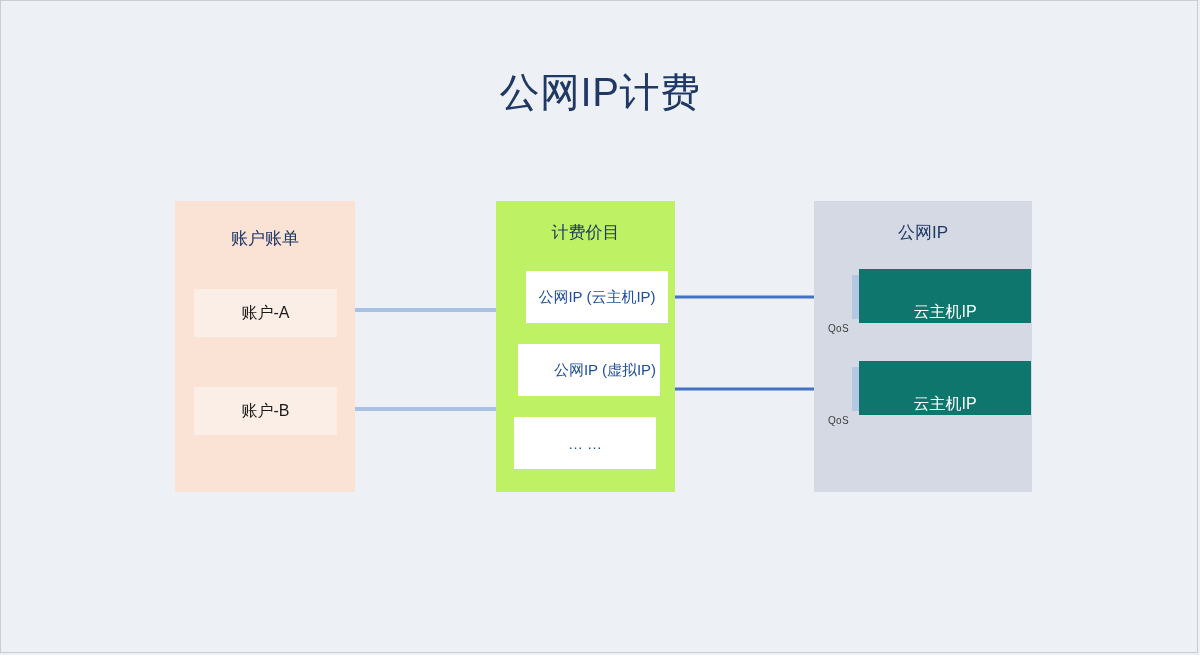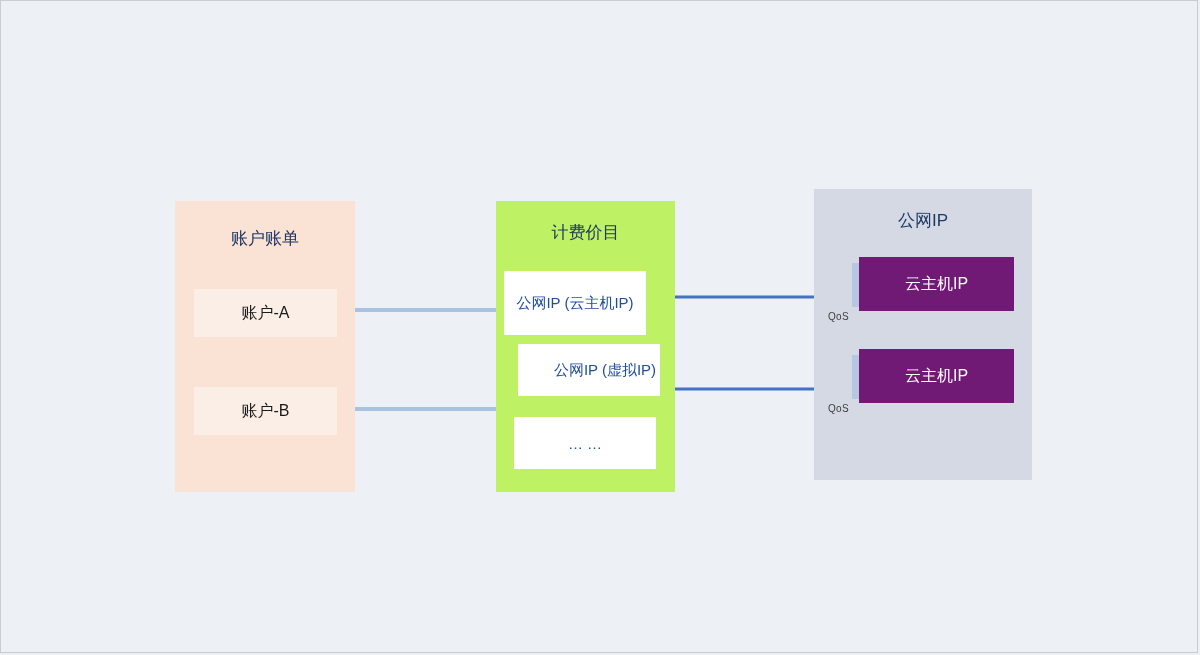--- a/index.html
+++ b/index.html
@@ -67,21 +67,21 @@
     left: 495px;
     top: 200px;
     width: 179px;
     height: 291px;
     background: #bef264;
   }
   .panel-pricing .panel-title { top: 20px; }
 
   .panel-publicip {
     left: 813px;
-    top: 188px;
+    top: 200px;
     width: 218px;
     height: 291px;
     background: #d4d9e3;
   }
   .panel-publicip .panel-title { top: 20px; }
 
   
   .card {
     position: absolute;
     box-sizing: border-box;
@@ -104,47 +104,48 @@
   .card-account-a { top: 88px; }
   .card-account-b { top: 186px; }
 
   
   .card-price {
     background: #ffffff;
     color: #1f4e9c;
     font-size: 15px;
   }
   .card-price-1 {
-    left: 8px;
+    left: 30px;
     top: 70px;
     width: 142px;
-    height: 64px;
+    height: 52px;
   }
   .card-price-2 {
     left: 22px;
     top: 143px;
     width: 142px;
     height: 52px;
     padding-left: 32px;
   }
   .card-price-3 {
     left: 18px;
     top: 216px;
     width: 142px;
     height: 52px;
   }
 
   
   .card-ip {
-    background: #701a75;
+    background: #0f766e;
     color: #ffffff;
     font-size: 16px;
     left: 45px;
-    width: 155px;
+    width: 172px;
     height: 54px;
+    align-items: flex-end;
   }
   .card-ip-1 { top: 68px; }
   .card-ip-2 { top: 160px; }
 
   
   .qos-tab {
     position: absolute;
     width: 13px;
     background: #b6c7e4;
   }
@@ -170,20 +171,21 @@
     height: 653px;
     overflow: visible;
     pointer-events: none;
   }
 </style>
 </head>
 <body>
 
 <div id="canvas">
 
+  <div class="diagram-title">公网IP计费</div>
 
   <svg class="arrow-svg" viewBox="0 0 1198 653">
 
     <g>
       <line x1="508" y1="309" x2="346" y2="309" stroke="#a9c1e3" stroke-width="4"></line>
       <polygon points="336,309 350,303 350,315" fill="#a9c1e3"></polygon>
     </g>
 
     <g>
       <line x1="508" y1="408" x2="346" y2="408" stroke="#a9c1e3" stroke-width="4"></line>

